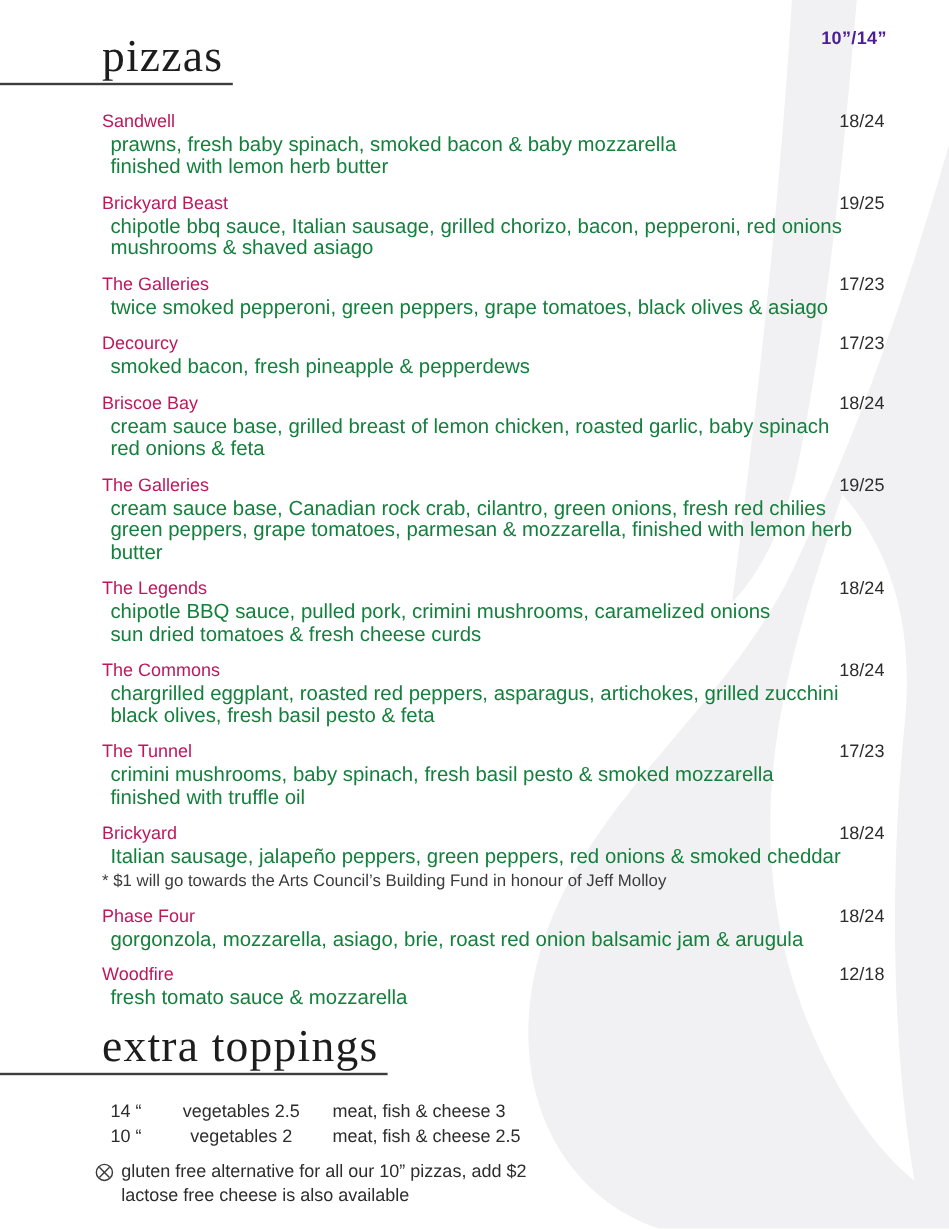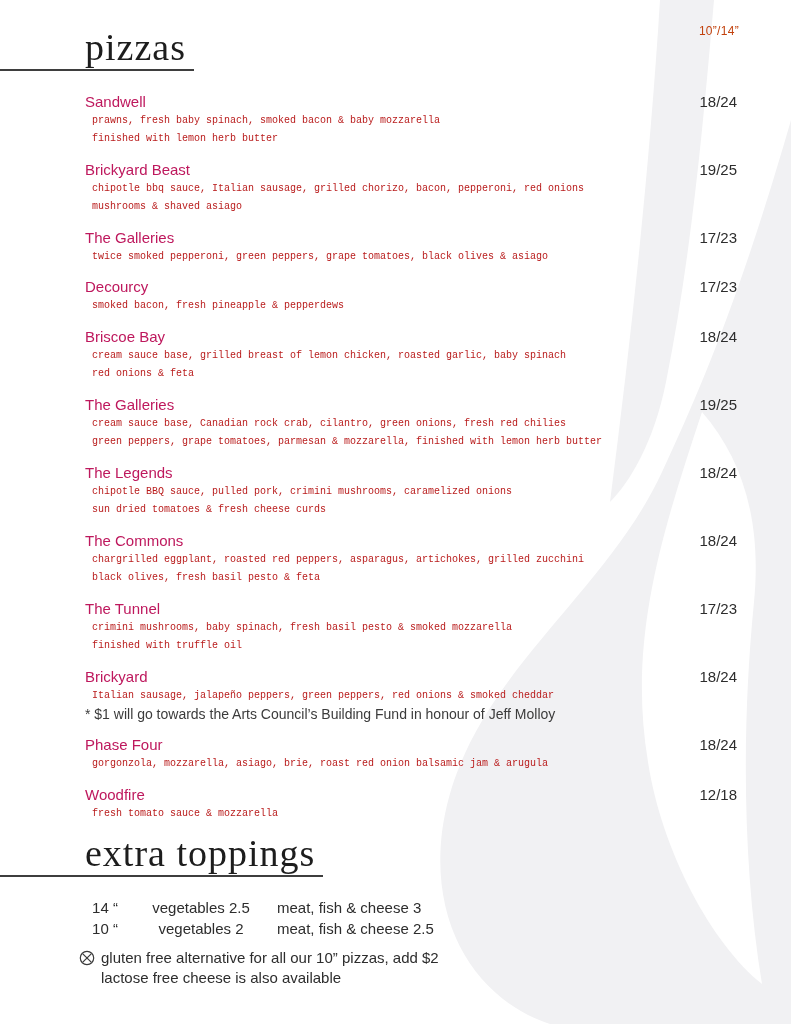--- a/index.html
+++ b/index.html
@@ -9,21 +9,21 @@
     background:#ffffff;
     overflow:hidden;
     font-family:"Liberation Sans", sans-serif;
     color:#2d2d2d;
   }
   .watermark{position:absolute;top:0;left:0;width:791px;height:1024px;z-index:0;}
   .content{position:absolute;top:0;left:0;width:791px;height:1024px;z-index:1;}
 
   .size-header{
     position:absolute;top:24px;right:52px;
-    font-size:12px;font-weight:normal;color:#c2410c;letter-spacing:.3px;
+    font-size:15px;font-weight:bold;color:#4c1d95;letter-spacing:.3px;
   }
 
   .section-title-wrap{
     display:inline-block;
     border-bottom:2px solid #3e3e3e;
     padding:0 8px 1px 85px;
   }
   .section-title{
     margin:0;
     font-family:"Liberation Serif", serif;
@@ -33,21 +33,21 @@
     letter-spacing:1px;
     color:#1d1d1d;
   }
   .first-title{margin-top:28px;}
 
   .items{margin-top:21px;}
   .item{margin-bottom:11px;padding:0 54px 0 85px;}
   .item-head{display:flex;justify-content:space-between;align-items:baseline;}
   .item-name{font-size:15px;line-height:20px;color:#be185d;}
   .item-price{font-size:15px;line-height:20px;color:#2d2d2d;}
-  .item-desc{font-size:10px;line-height:18.5px;color:#b91c1c;padding-left:7px;font-family:Liberation Mono, monospace;}
+  .item-desc{font-size:17px;line-height:18.5px;color:#15803d;padding-left:7px;}
   .item-note{font-size:14px;line-height:19px;color:#3b3b3b;}
 
   .toppings-block{margin-top:10px;}
   .toppings-rows{margin-top:20px;text-align:center;}
   .top-row{display:flex;padding-left:85px;font-size:15px;line-height:21px;color:#2d2d2d;}
   .t-size{width:40px;}
   .t-veg{width:152px;}
   .gf-row{display:flex;align-items:flex-start;padding-left:79px;margin-top:9px;font-size:15px;line-height:20px;color:#2d2d2d;}
   .gf-icon{flex:0 0 auto;margin:2px 6px 0 0;}
   .gf-line2{padding-left:101px;font-size:15px;line-height:20px;color:#2d2d2d;}

